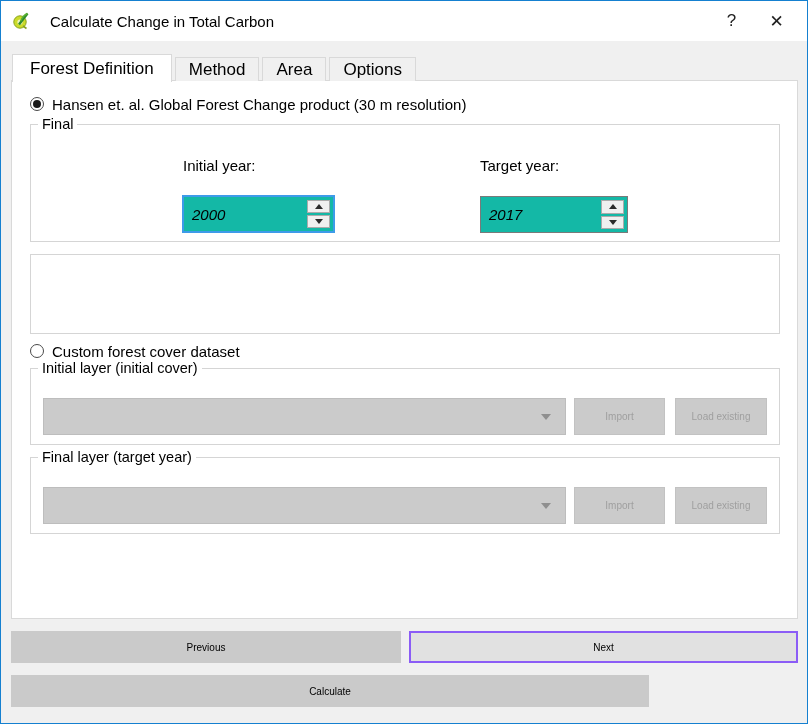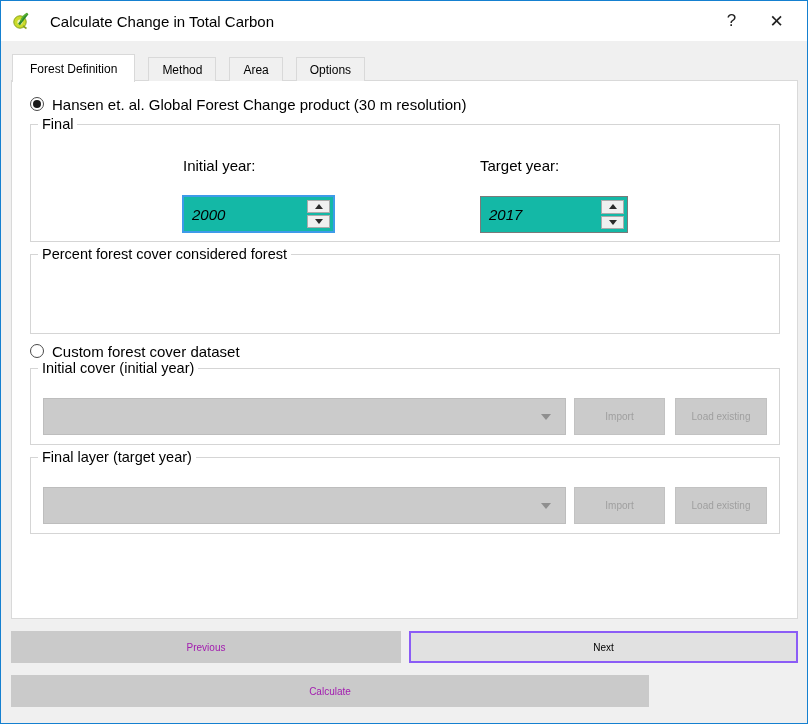--- a/index.html
+++ b/index.html
@@ -64,22 +64,22 @@
     z-index: 3;
   }
   .tab {
     background: #f0f0f0;
     border: 1px solid #d9d9d9;
     border-bottom: none;
     height: 24px;
     padding: 0 13px;
     display: flex;
     align-items: center;
-    font-size: 12px;
-    margin-right: 13px;
+    font-size: 17px;
+    margin-right: 3px;
     white-space: nowrap;
   }
   .tab.active {
     background: #ffffff;
     height: 28px;
     padding: 0 17px;
     position: relative;
     top: 1px;
   }
 
@@ -206,21 +206,21 @@
     color: #9f9f9f;
     border: 1px solid #c2c2c2;
   }
   .btn.enabled {
     background: #e1e1e1;
     color: #000;
     border: 2px solid #8b5cf6;
   }
   .btn.flat-disabled {
     background: #cacaca;
-    color: #a21caf;
+    color: #000000;
     border: none;
   }
 </style>
 </head>
 <body>
 
 <div class="window">
 
   <div class="titlebar">
     <svg class="app-icon" viewBox="0 0 18 18">
@@ -275,30 +275,29 @@
               <span class="arrow-up"></span>
             </div>
           <div class="spin-btn">
               <span class="arrow-down"></span>
             </div>
         </div>
       </div>
     </div>
 
     <div class="groupbox" style="left:18px; top:173px; width:750px; height:80px;">
-      <span class="gb-title">Percent forest cover considered forest</span>
     </div>
 
     <div class="radio-row" style="left:18px; top:261px;">
       <span class="radio-circle"></span>
       <span class="radio-label">Custom forest cover dataset</span>
     </div>
 
     <div class="groupbox" style="left:18px; top:287px; width:750px; height:77px;">
-      <span class="gb-title">Initial cover (initial year)</span>
+      <span class="gb-title">Initial layer (initial cover)</span>
       <div class="combo-disabled" style="left:12px; top:29px; width:523px; height:37px;">
         <span></span>
         <span class="combo-arrow"></span>
       </div>
       <div class="btn disabled" style="left:543px; top:29px; width:91px; height:37px;">Import</div>
       <div class="btn disabled" style="left:644px; top:29px; width:92px; height:37px;">Load existing</div>
     </div>
 
     <div class="groupbox" style="left:18px; top:376px; width:750px; height:77px;">
       <span class="gb-title">Final layer (target year)</span>

